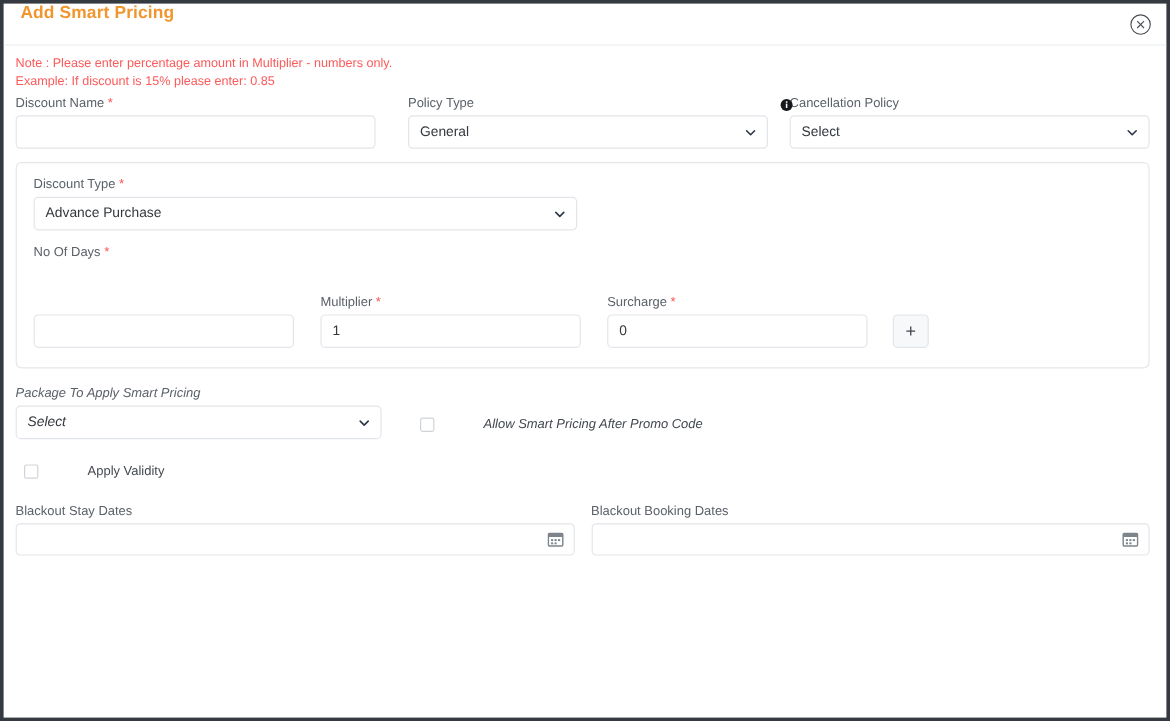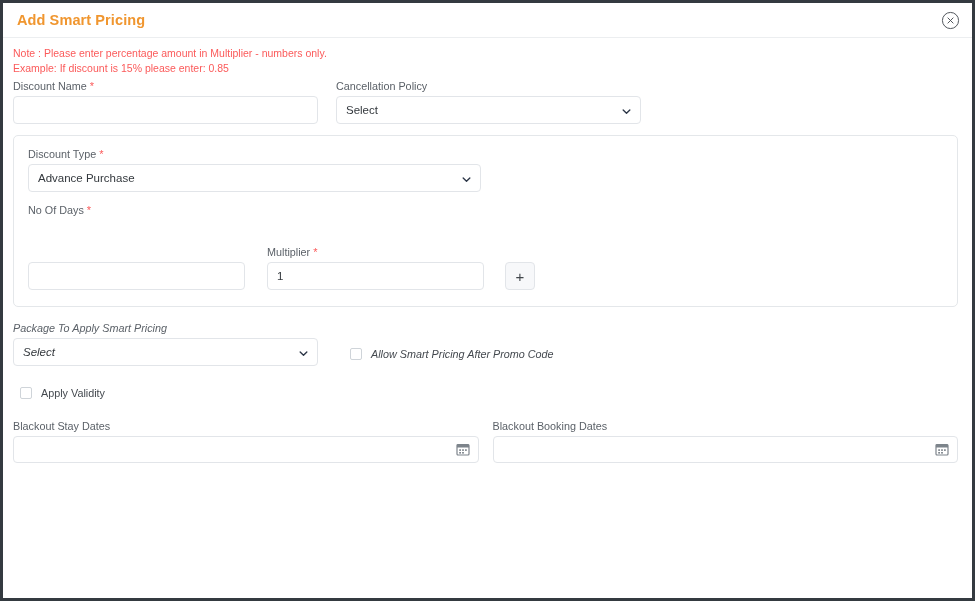--- a/index.html
+++ b/index.html
@@ -19,21 +19,20 @@
     border: 3px solid #343a40;
     overflow: hidden;
   }
 
   
   .modal-header {
     position: relative;
     height: 34px;
     border-bottom: 1px solid #eceef0;
     display: flex;
-    align-items: center;
   }
   .modal-title {
     font-size: 14.5px;
     font-weight: bold;
     color: #f0962f;
     padding-left: 14px;
     letter-spacing: 0.1px;
   }
   .close-icon {
     position: absolute;
@@ -143,20 +142,21 @@
 
   
   .pkgrow { margin-top: 14px; align-items: flex-end; font-style: italic; }
   .f-package { width: 305px; }
   .cb-wrap {
     display: flex;
     align-items: center;
     margin-left: 32px;
     padding-bottom: 6px;
     cursor: pointer;
+    gap: 32px;
   }
   .cbox {
     width: 12px;
     height: 12px;
     border: 1px solid #cfd4d9;
     border-radius: 2px;
     background: #fff;
     box-sizing: border-box;
     flex: 0 0 auto;
   }
@@ -238,20 +238,40 @@
     <div class="row toprow">
 
       <div class="field f-discount-name">
         <label class="flabel">
           <span>Discount Name</span>
           <span class="req">*</span>
         </label>
         <input class="ctrl" type="text" value="" style="">
       </div>
 
+      <div class="field f-policy-type">
+        <label class="flabel">
+          <span>Policy Type</span>
+        </label>
+        <span class="info-icon">
+          <svg viewBox="0 0 12 12" width="11" height="11">
+            <circle cx="6" cy="6" r="5.5" fill="#16191c"></circle>
+            <rect x="5.3" y="4.7" width="1.4" height="4" fill="#ffffff"></rect>
+            <rect x="5.3" y="2.6" width="1.4" height="1.4" fill="#ffffff"></rect>
+          </svg>
+        </span>
+        <div class="ctrl select">
+          <span>General</span>
+          <span class="chev">
+            <svg viewBox="0 0 10 10" width="9" height="9">
+              <path d="M1.3 3.3 L5 7 L8.7 3.3" fill="none" stroke="#2d3748" stroke-width="1.5" stroke-linecap="round" stroke-linejoin="round"></path>
+            </svg>
+          </span>
+        </div>
+      </div>
 
       <div class="field f-cancel-policy">
         <label class="flabel">Cancellation Policy</label>
         <div class="ctrl select">
           <span>Select</span>
           <span class="chev">
             <svg viewBox="0 0 10 10" width="9" height="9">
               <path d="M1.3 3.3 L5 7 L8.7 3.3" fill="none" stroke="#2d3748" stroke-width="1.5" stroke-linecap="round" stroke-linejoin="round"></path>
             </svg>
           </span>
@@ -288,20 +308,27 @@
         </div>
 
         <div class="field f-multiplier">
           <label class="flabel">
             <span>Multiplier</span>
             <span class="req">*</span>
           </label>
           <input class="ctrl" type="text" value="1" style="">
         </div>
 
+        <div class="field f-surcharge">
+          <label class="flabel">
+            <span>Surcharge</span>
+            <span class="req">*</span>
+          </label>
+          <input class="ctrl" type="text" value="0" style="">
+        </div>
 
         <div class="plus-btn">
           <span>+</span>
         </div>
 
       </div>
     </div>
 
     <div class="row pkgrow">
       <div class="field f-package">

